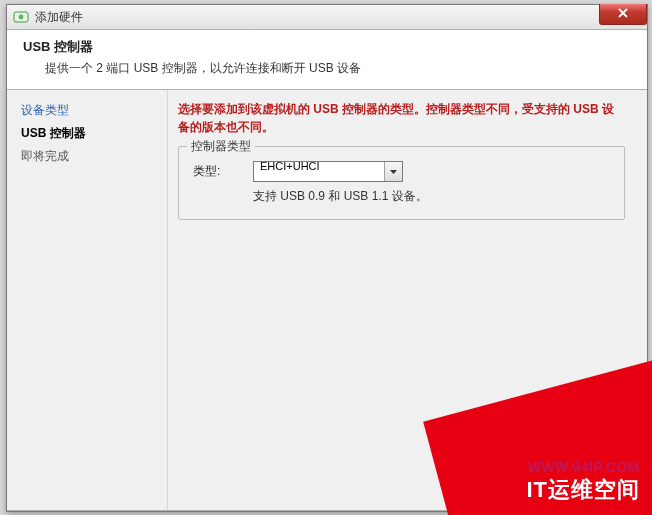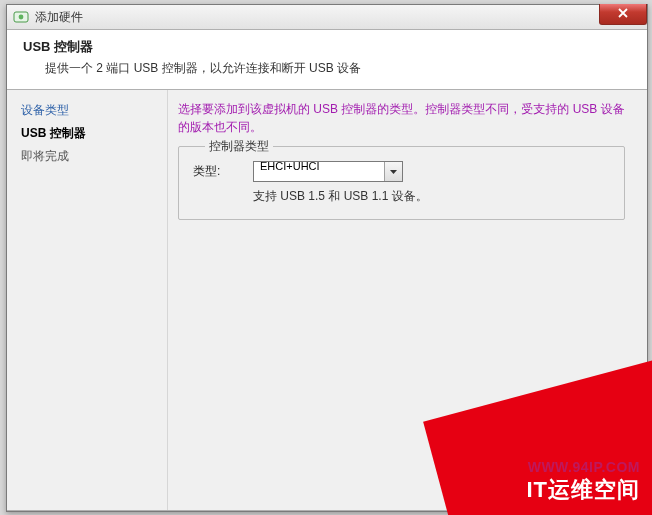--- a/index.html
+++ b/index.html
@@ -103,35 +103,36 @@
     color: #555;
     display: block;
   }
   .content {
     flex: 1;
     padding: 10px 22px 10px 10px;
     border-left: 1px solid #d6d6d6;
     box-sizing: border-box;
   }
   .desc {
-    color: #a21caf;
+    color: #b91c1c;
     line-height: 1.5;
     margin-bottom: 10px;
+    font-weight: bold;
   }
   .fieldset {
     border: 1px solid #bcbcbc;
     border-radius: 2px;
     padding: 14px 14px 14px 14px;
     position: relative;
     margin-top: 8px;
   }
   .legend {
     position: absolute;
     top: -9px;
-    left: 26px;
+    left: 8px;
     background: #f0f0f0;
     padding: 0 4px;
     color: #333;
   }
   .row {
     display: flex;
     align-items: center;
   }
   .lbl {
     width: 60px;
@@ -266,21 +267,21 @@
           <div class="lbl">类型:</div>
           <div class="combo">
             <span>EHCI+UHCI</span>
             <span class="arrow">
               <svg width="7" height="4" viewBox="0 0 7 4">
                   <path d="M0 0 L7 0 L3.5 4 Z" fill="#333"></path>
                 </svg>
             </span>
           </div>
         </div>
-        <div class="hint">支持 USB 1.5 和 USB 1.1 设备。</div>
+        <div class="hint">支持 USB 0.9 和 USB 1.1 设备。</div>
       </div>
     </div>
   </div>
 
 </div>
 
 <div class="wm"></div>
 <div class="wm-text">
   <div class="wm1">WWW.94IP.COM</div>
   <div class="wm2">IT运维空间</div>

